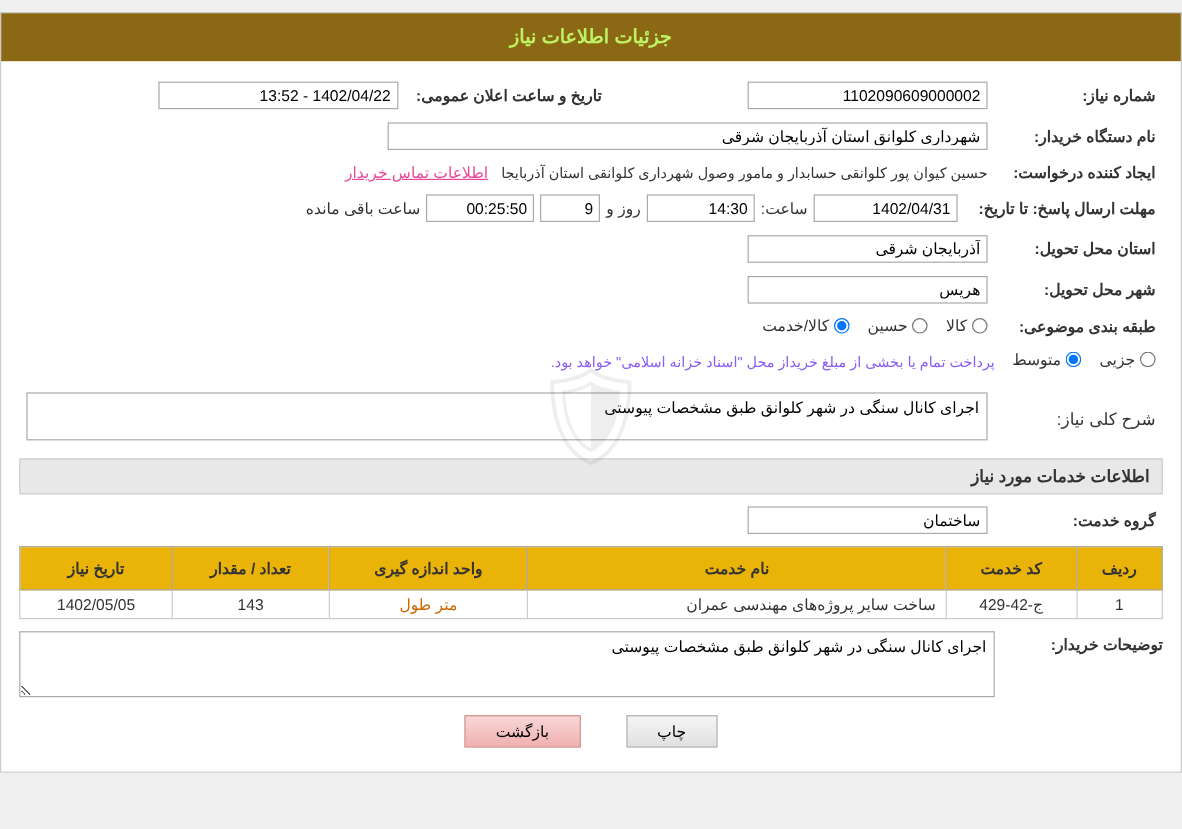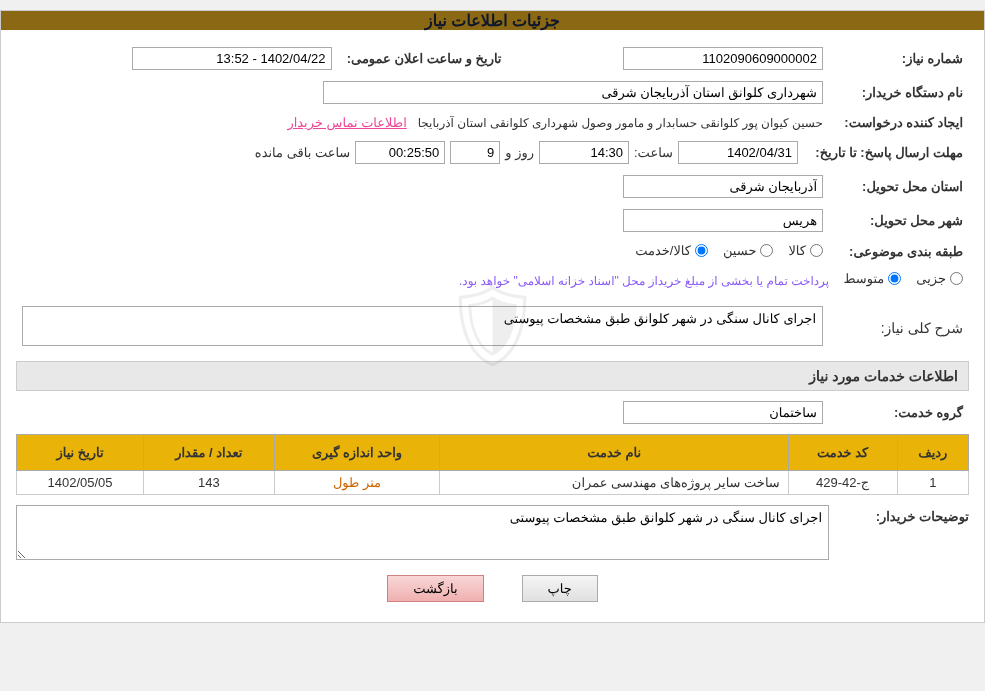--- a/index.html
+++ b/index.html
@@ -11,22 +11,23 @@
       color: #333;
     }
     .main-container {
       max-width: 985px;
       margin: 10px auto;
       background: #fff;
       border: 1px solid #ccc;
     }
     .header-bar {
       background: #8B6914;
-      color: #0f172a;
+      color: #bef264;
       text-align: center;
+      padding: 10px;
       font-size: 16px;
       font-weight: bold;
     }
     .content {
       padding: 10px 15px;
     }
     .input-field {
       border: 1px solid #aaa;
       background: #fff;
       padding: 3px 5px;

